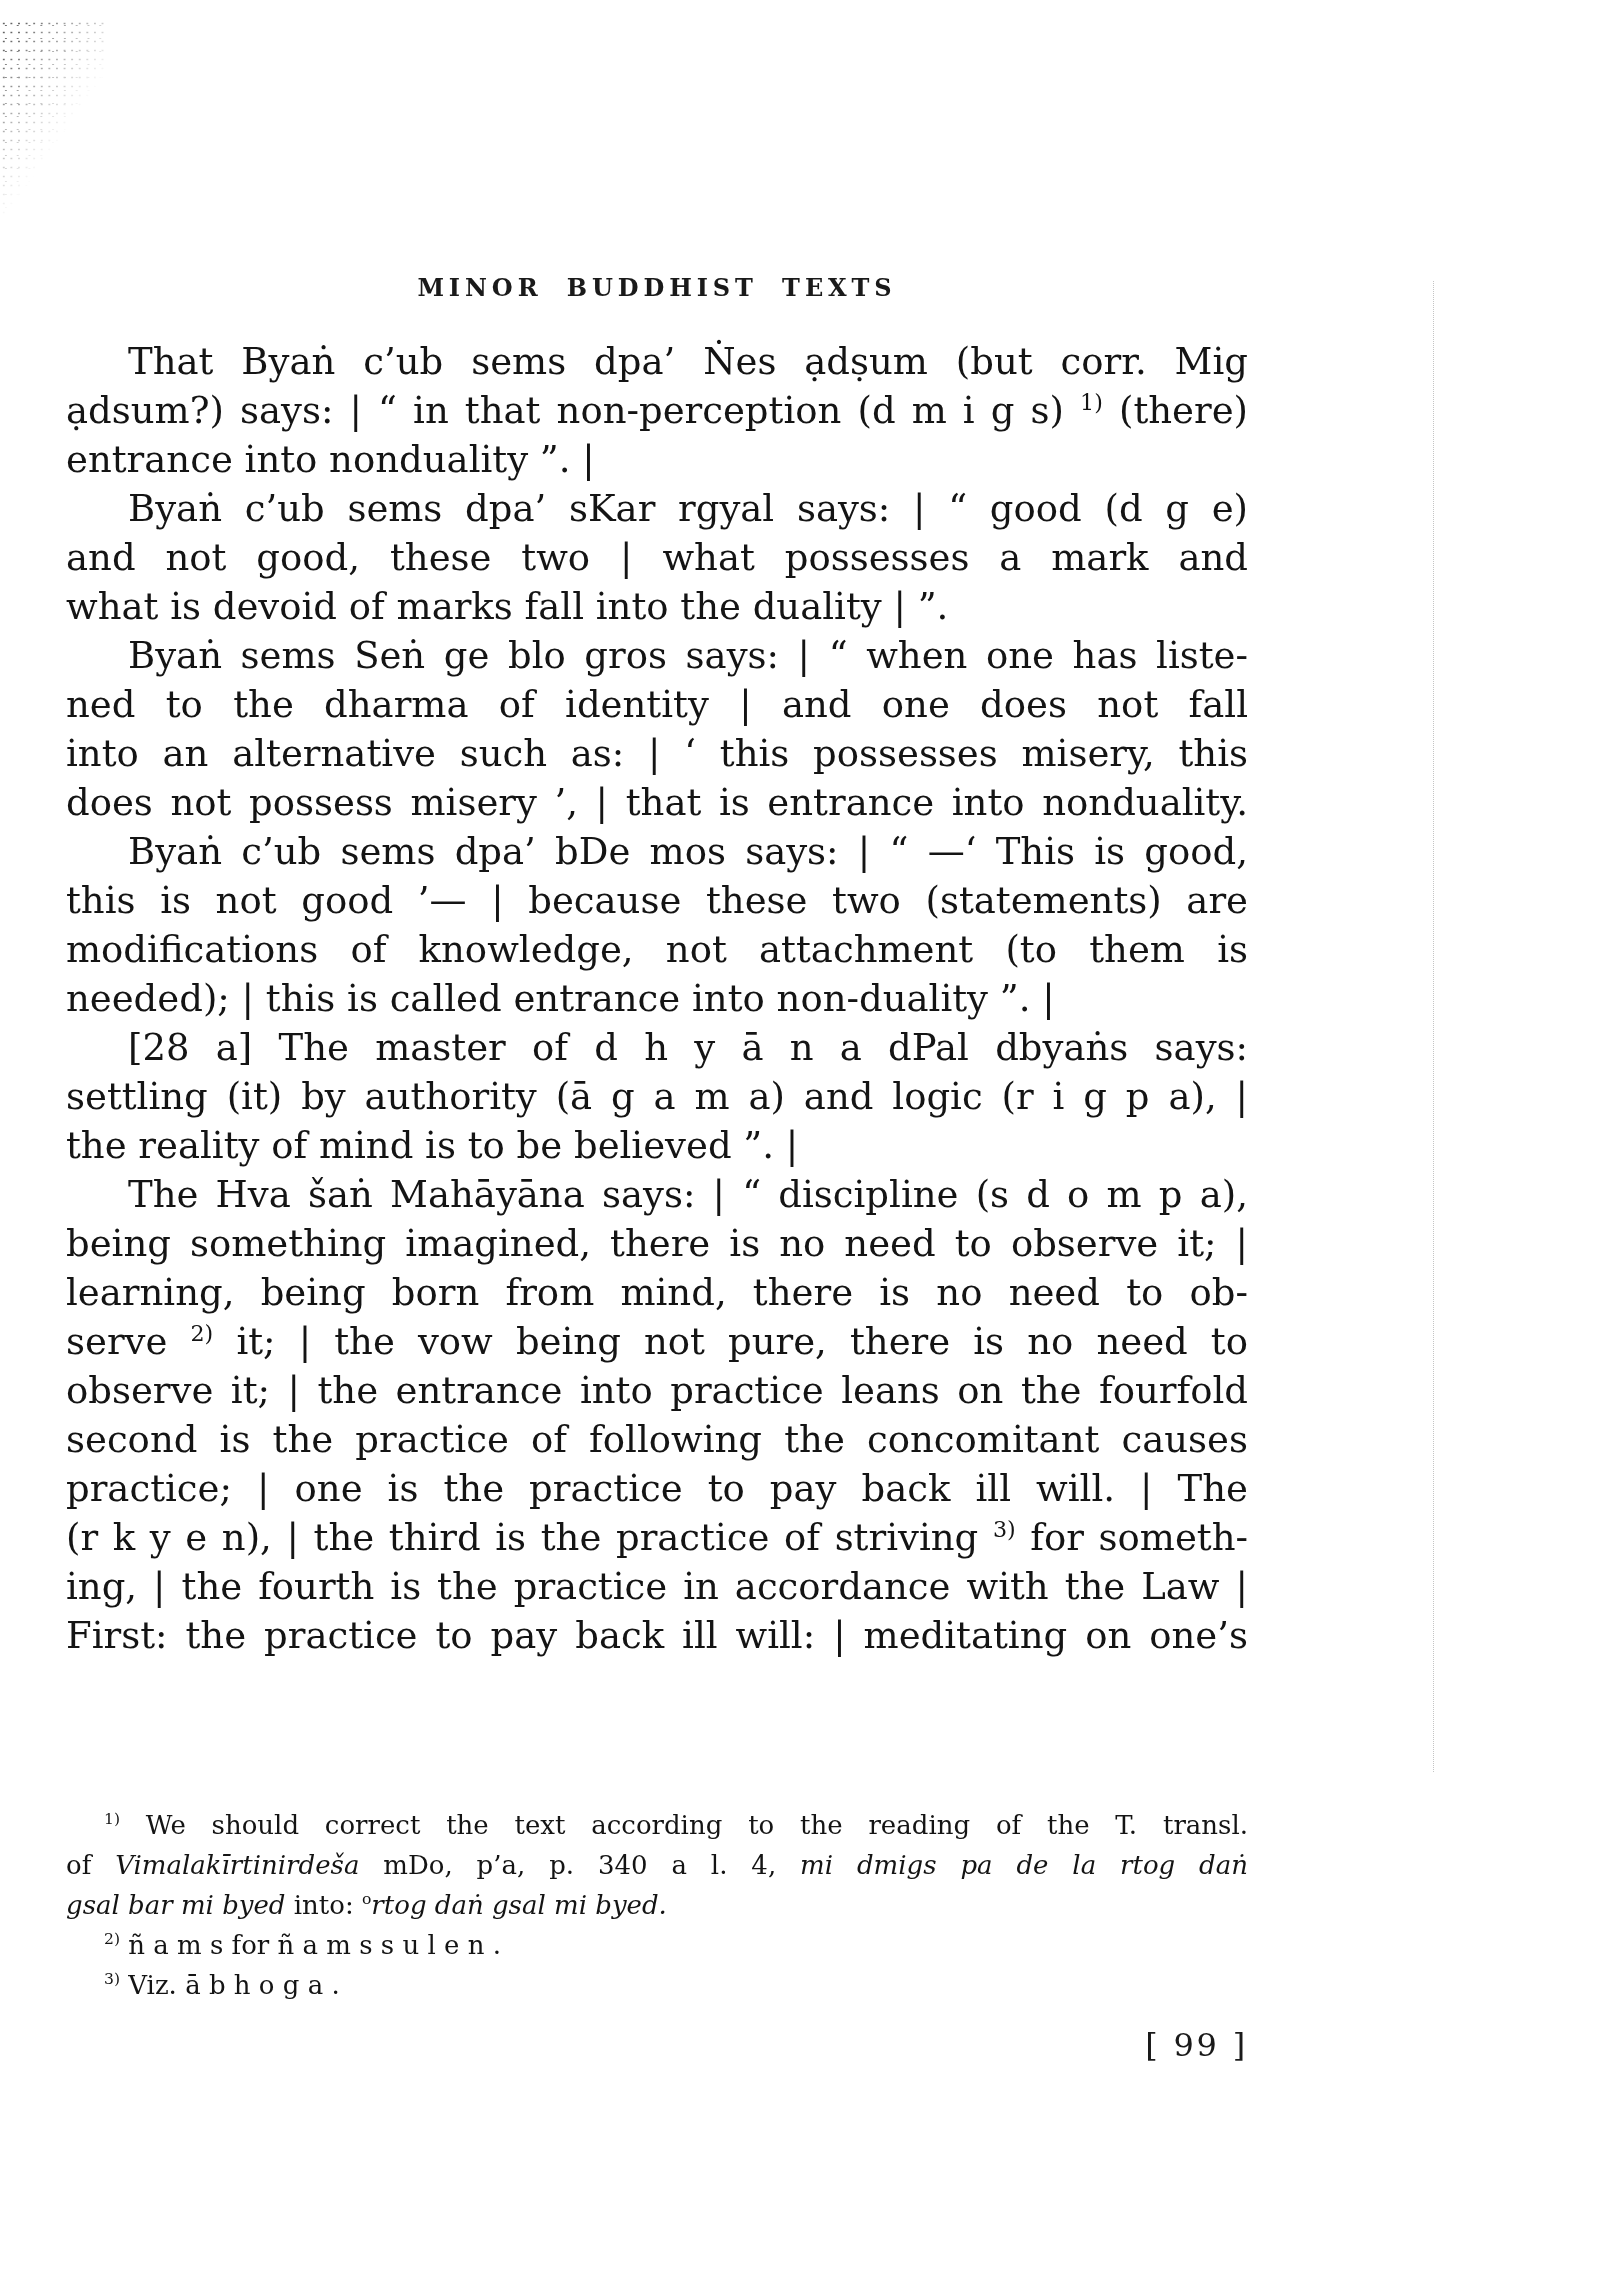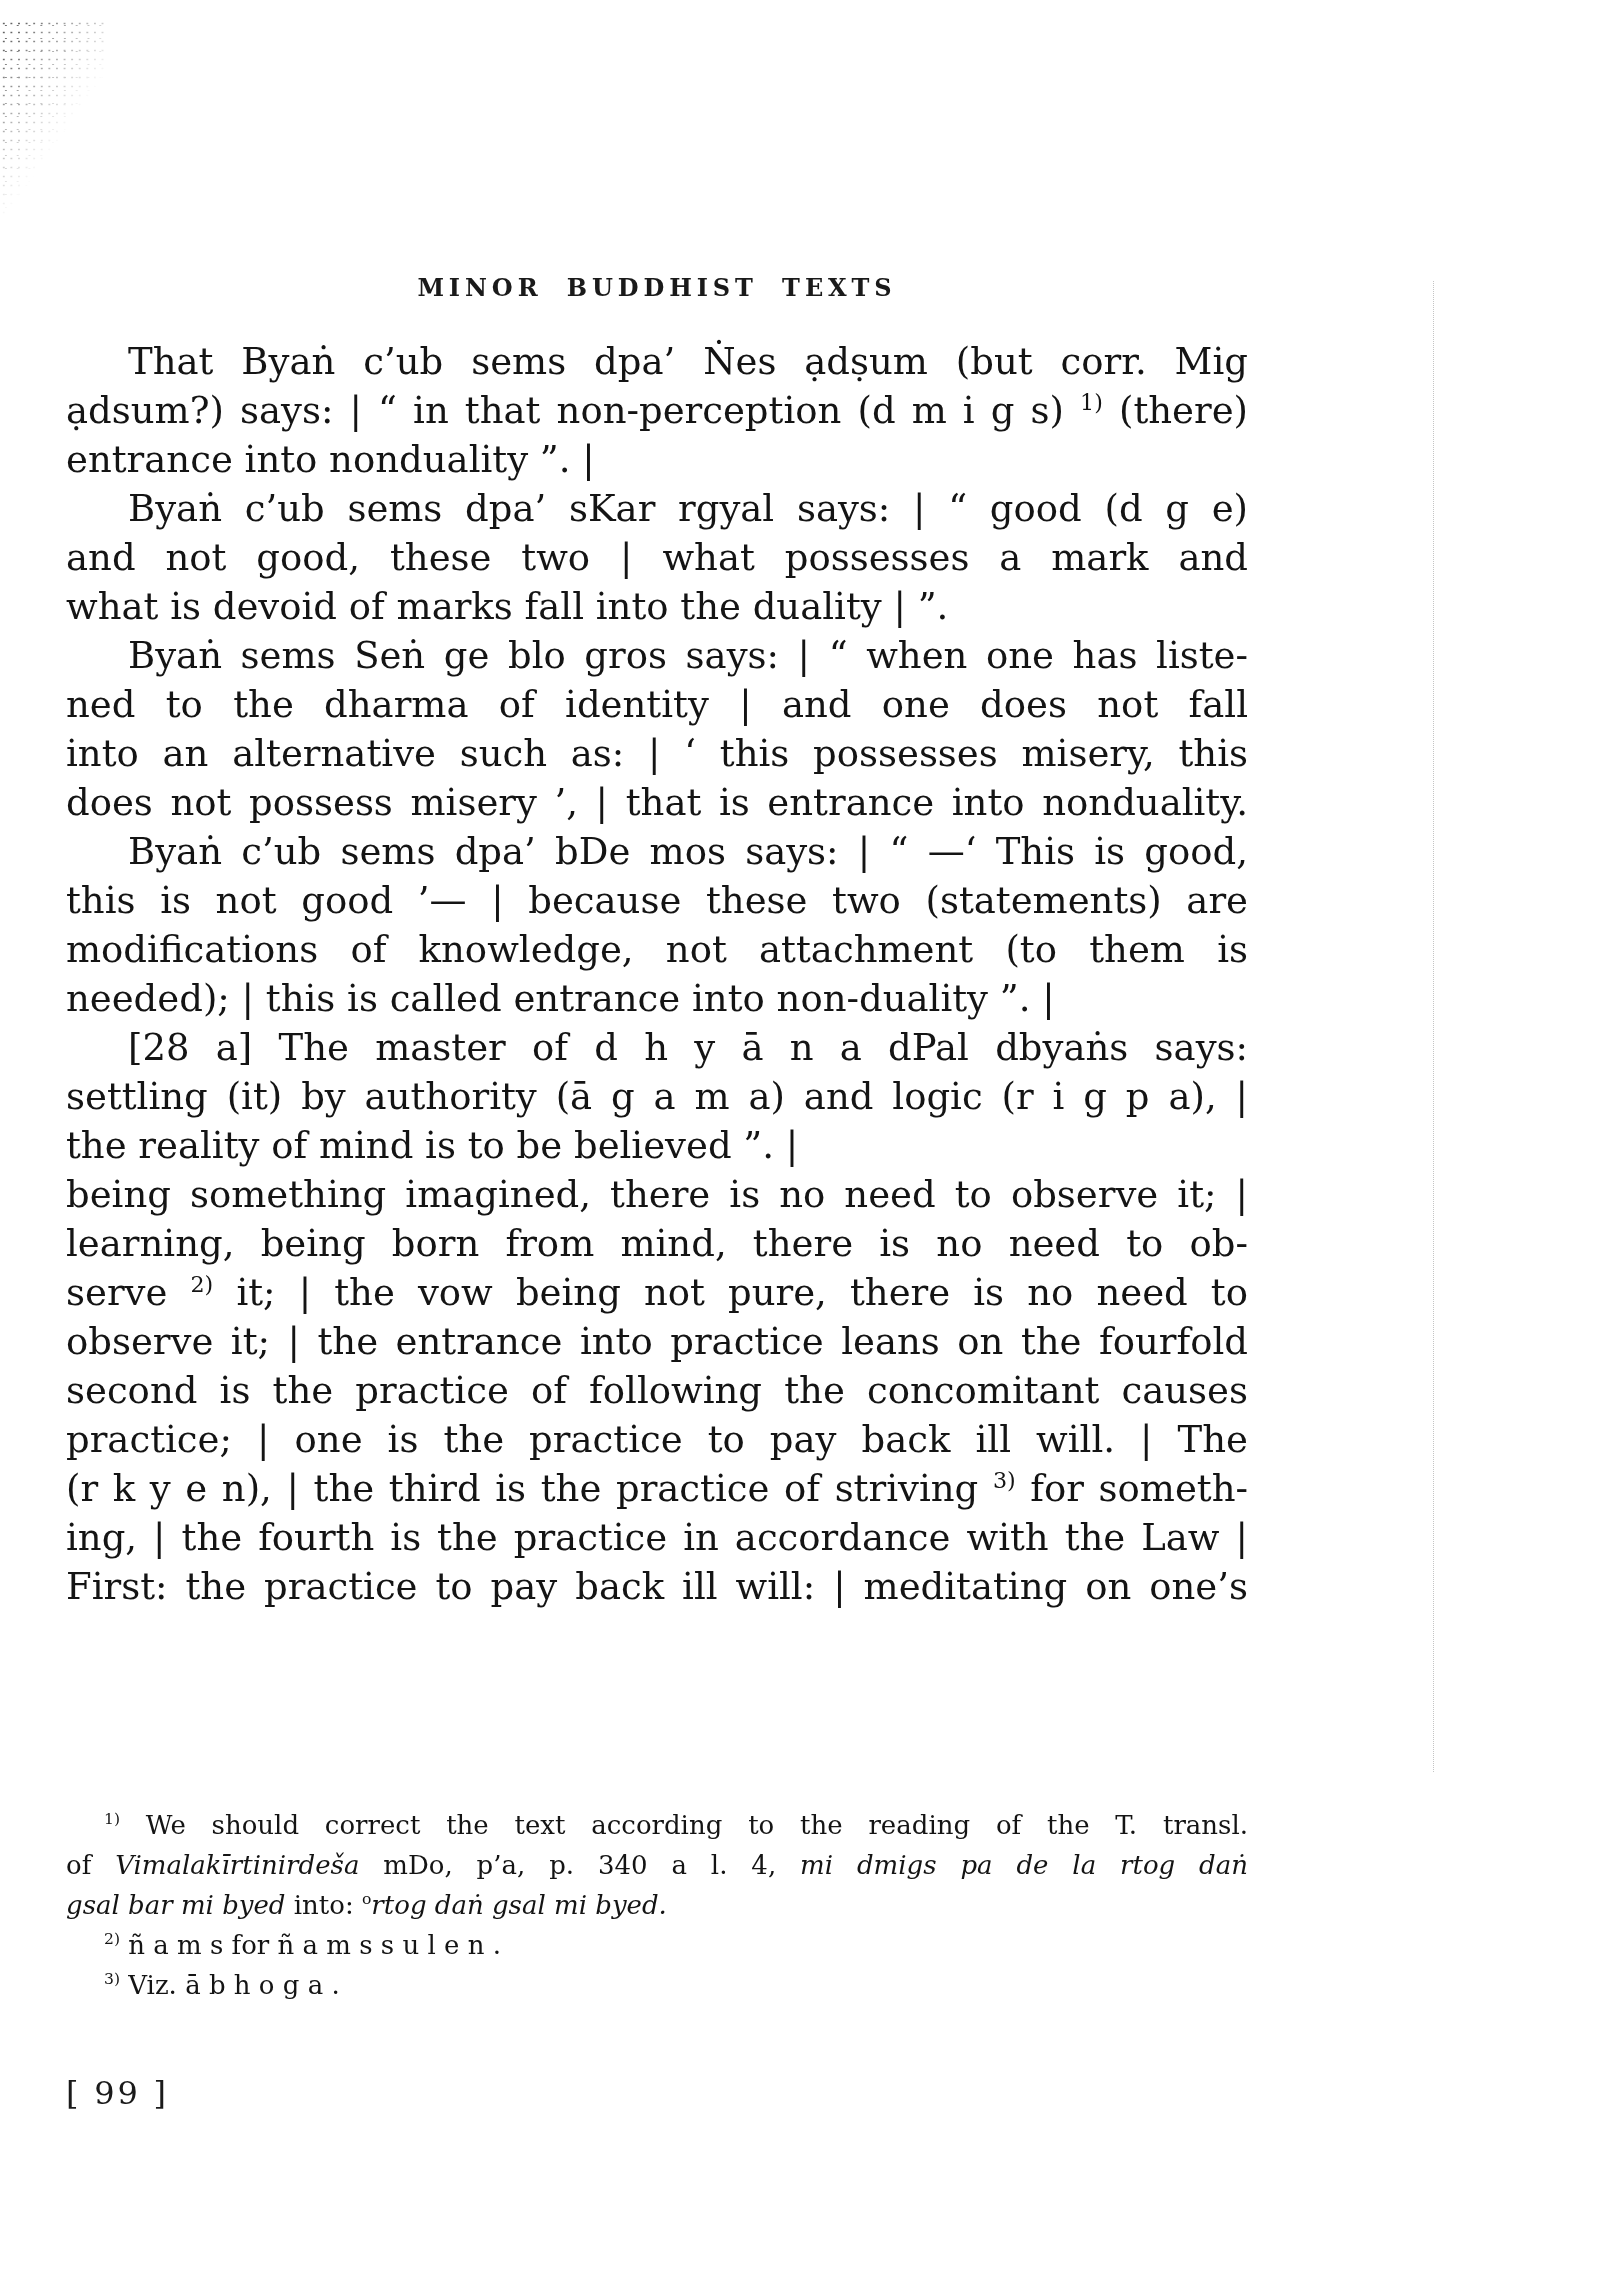--- a/index.html
+++ b/index.html
@@ -46,23 +46,22 @@
   .line sup, .fline sup { font-size:60%; line-height:0; vertical-align:super; }
   .footnotes {
     position:absolute; top:1805px; left:66px; width:1182px;
     font-size:26px; line-height:40px;
   }
   .fline { text-align:justify; text-align-last:justify; }
   .fline.noj { text-align-last:left; }
   .fline.indent { text-indent:38px; }
   .page-number {
     position:absolute; top:2026px; left:66px; width:1182px;
-    text-align:left; font-size:32px; letter-spacing:2.8px;
+    text-align:right; font-size:32px; letter-spacing:2.8px;
     color:#1a1a1a;
-    margin-top:48px;
   }
 </style>
 </head>
 <body>
 
 <div class="page">
   <div class="corner-noise"></div>
   <div class="edge-line"></div>
 
   <h1 class="header">MINOR BUDDHIST TEXTS</h1>
@@ -78,20 +77,21 @@
       <div class="line">ned to the dharma of identity | and one does not fall</div>
       <div class="line">into an alternative such as: | ‘ this possesses misery, this</div>
       <div class="line">does not possess misery ’, | that is entrance into nonduality.</div>
       <div class="line indent">Byaṅ c’ub sems dpa’ bDe mos says: | “ —‘ This is good,</div>
       <div class="line">this is not good ’— | because these two (statements) are</div>
       <div class="line">modifications of knowledge, not attachment (to them is</div>
       <div class="line noj">needed); | this is called entrance into non-duality ”. |</div>
       <div class="line indent">[28 a] The master of d h y ā n a  dPal dbyaṅs says:</div>
       <div class="line">settling (it) by authority (ā g a m a) and logic (r i g  p a), |</div>
       <div class="line noj">the reality of mind is to be believed ”. |</div>
+      <div class="line indent">The Hva šaṅ Mahāyāna says: | “ discipline (s d o m  p a),</div>
       <div class="line">being something imagined, there is no need to observe it; |</div>
       <div class="line">learning, being born from mind, there is no need to ob-</div>
       <div class="line">serve <sup>2)</sup> it; | the vow being not pure, there is no need to</div>
       <div class="line">observe it; | the entrance into practice leans on the fourfold</div>
       <div class="line">second is the practice of following the concomitant causes</div>
       <div class="line">practice; | one is the practice to pay back ill will. | The</div>
       <div class="line">(r k y e n), | the third is the practice of striving <sup>3)</sup> for someth-</div>
       <div class="line">ing, | the fourth is the practice in accordance with the Law |</div>
       <div class="line">First: the practice to pay back ill will: | meditating on one’s</div>
     </div>

